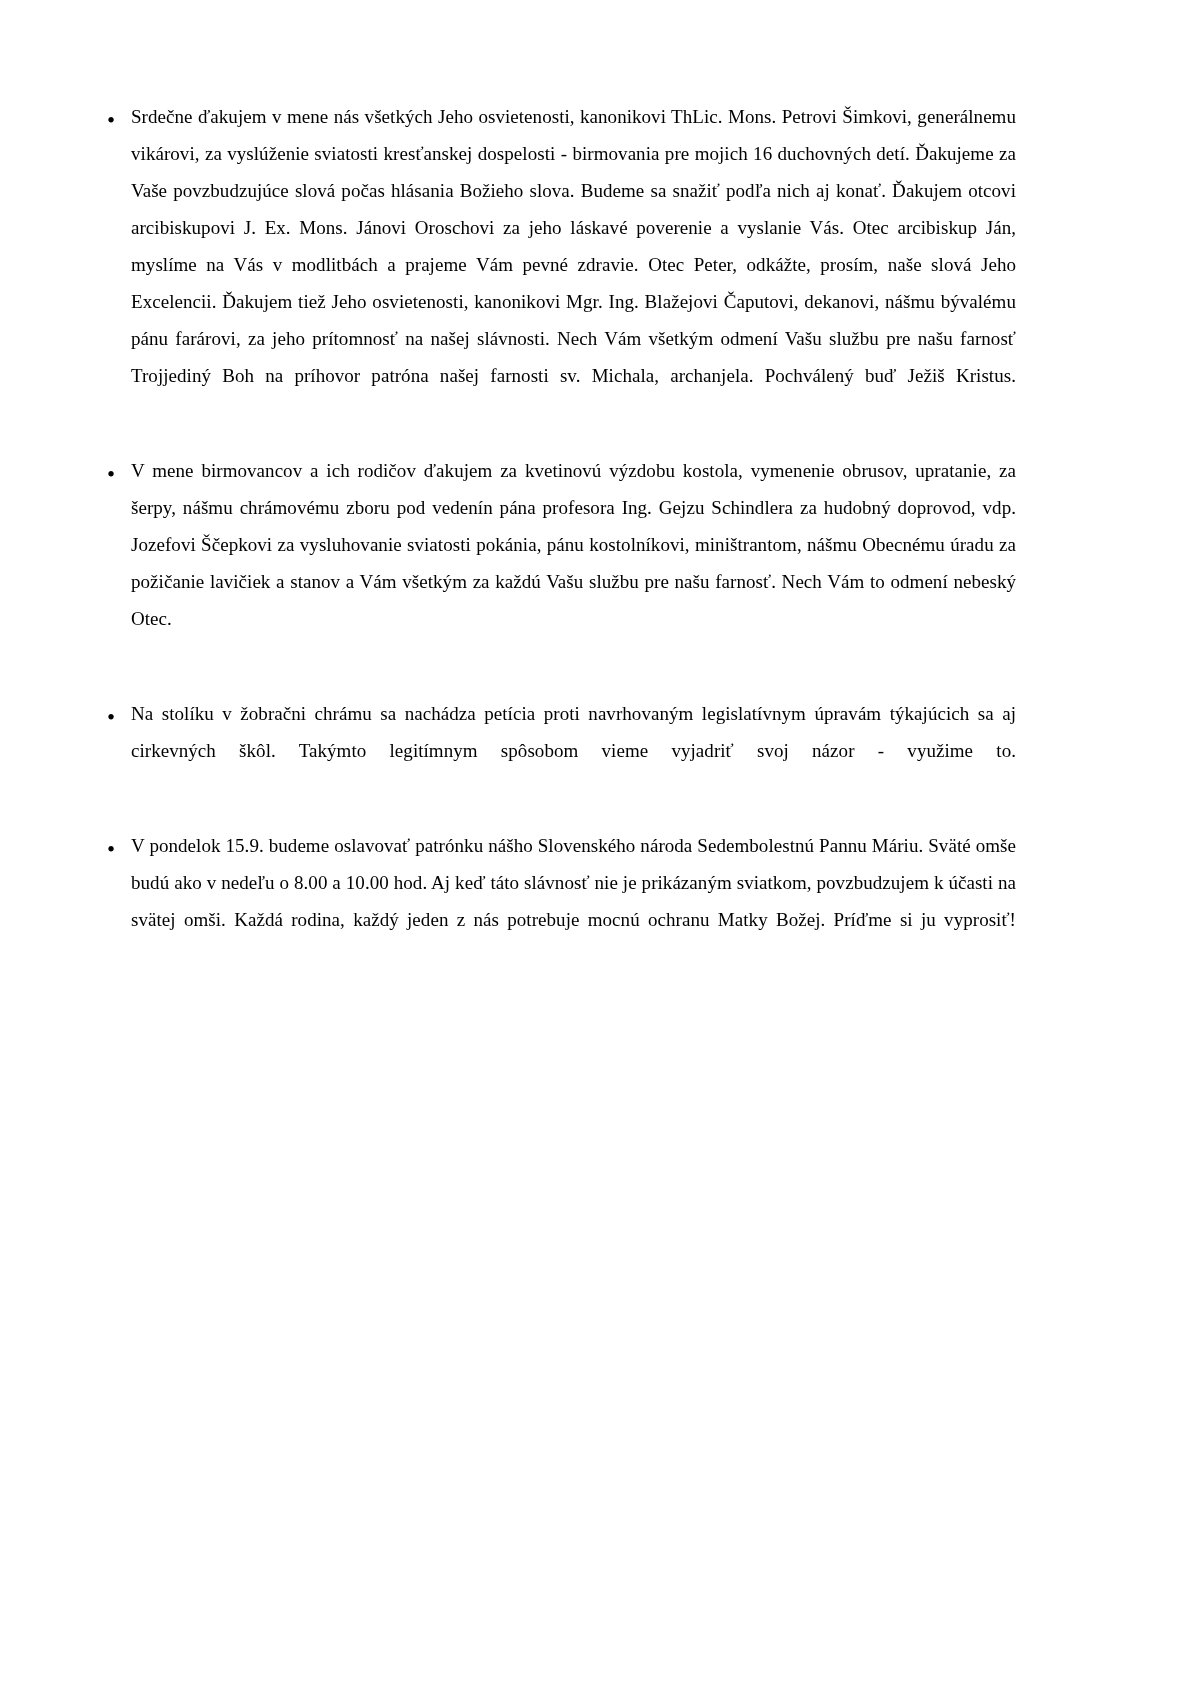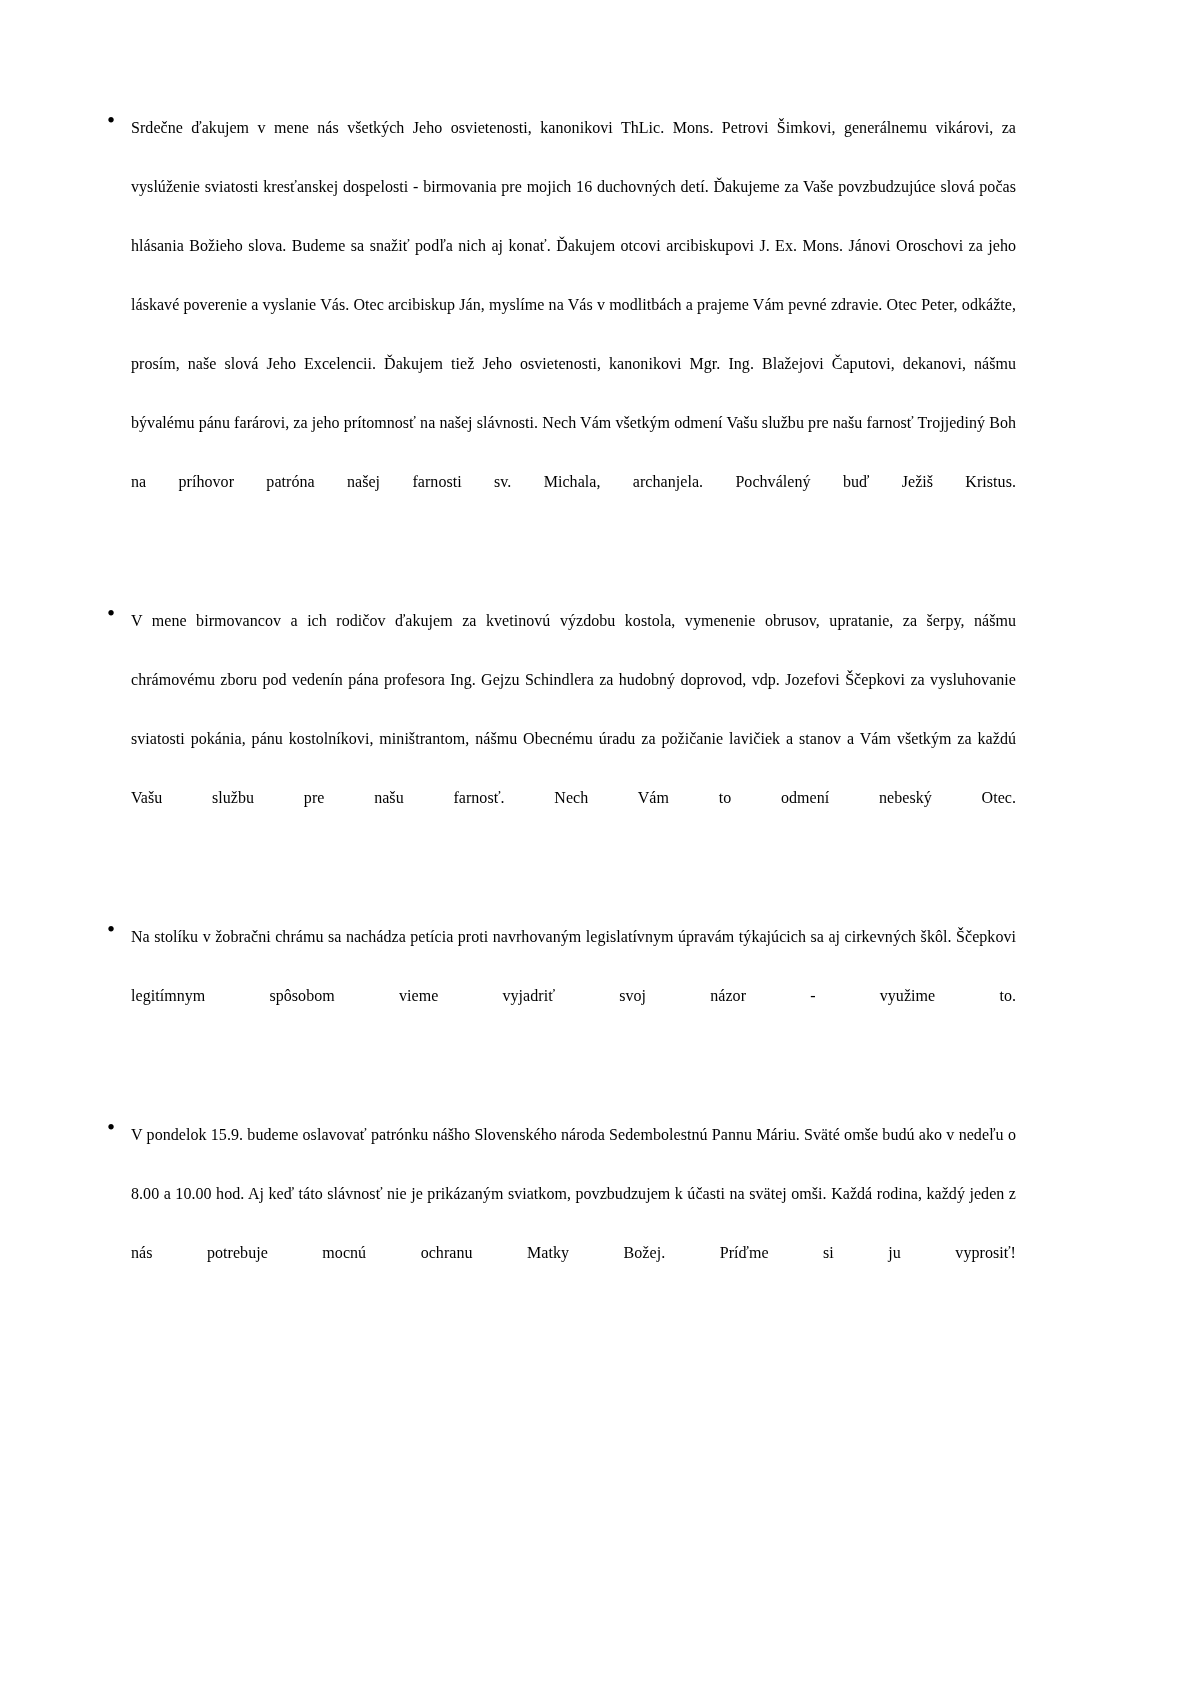--- a/index.html
+++ b/index.html
@@ -43,22 +43,22 @@
     top: 0;
     width: 14px;
     line-height: 46.5px;
     font-size: 23px;
     text-align: center;
     color: #000;
     user-select: none;
   }
   li.bullet-item .para-text {
     display: block;
-    font-size: 16px;
-    line-height: 59px;
+    font-size: 19px;
+    line-height: 37px;
     text-align: justify;
     text-justify: inter-word;
     hyphens: none;
     word-spacing: 0.1px;
     letter-spacing: 0.05px;
   }
   
   li.bullet-item .para-text::after {
     content: "";
     display: inline-block;
@@ -77,21 +77,21 @@
         <span class="para-text">Srdečne ďakujem v mene nás všetkých Jeho osvietenosti, kanonikovi ThLic. Mons. Petrovi Šimkovi, generálnemu vikárovi, za vyslúženie sviatosti kresťanskej dospelosti - birmovania pre mojich 16 duchovných detí. Ďakujeme za Vaše povzbudzujúce slová počas hlásania Božieho slova. Budeme sa snažiť podľa nich aj konať. Ďakujem otcovi arcibiskupovi J. Ex. Mons. Jánovi Oroschovi za jeho láskavé poverenie a vyslanie Vás. Otec arcibiskup Ján, myslíme na Vás v modlitbách a prajeme Vám pevné zdravie. Otec Peter, odkážte, prosím, naše slová Jeho Excelencii. Ďakujem tiež Jeho osvietenosti, kanonikovi Mgr. Ing. Blažejovi Čaputovi, dekanovi, nášmu bývalému pánu farárovi, za jeho prítomnosť na našej slávnosti. Nech Vám všetkým odmení Vašu službu pre našu farnosť Trojjediný Boh na príhovor patróna našej farnosti sv. Michala, archanjela. Pochválený buď Ježiš Kristus.</span>
       </li>
 
       <li class="bullet-item">
         <span class="bullet-marker">•</span>
         <span class="para-text">V mene birmovancov a ich rodičov ďakujem za kvetinovú výzdobu kostola, vymenenie obrusov, upratanie, za šerpy, nášmu chrámovému zboru pod vedenín pána profesora Ing. Gejzu Schindlera za hudobný doprovod, vdp. Jozefovi Ščepkovi za vysluhovanie sviatosti pokánia, pánu kostolníkovi, miništrantom, nášmu Obecnému úradu za požičanie lavičiek a stanov a Vám všetkým za každú Vašu službu pre našu farnosť. Nech Vám to odmení nebeský Otec.</span>
       </li>
 
       <li class="bullet-item">
         <span class="bullet-marker">•</span>
-        <span class="para-text">Na stolíku v žobračni chrámu sa nachádza petícia proti navrhovaným legislatívnym úpravám týkajúcich sa aj cirkevných škôl. Ščepkovi legitímnym spôsobom vieme vyjadriť svoj názor - využime to.</span>
+        <span class="para-text">Na stolíku v žobračni chrámu sa nachádza petícia proti navrhovaným legislatívnym úpravám týkajúcich sa aj cirkevných škôl. Takýmto legitímnym spôsobom vieme vyjadriť svoj názor - využime to.</span>
       </li>
 
       <li class="bullet-item">
         <span class="bullet-marker">•</span>
         <span class="para-text">V pondelok 15.9. budeme oslavovať patrónku nášho Slovenského národa Sedembolestnú Pannu Máriu. Sväté omše budú ako v nedeľu o 8.00 a 10.00 hod. Aj keď táto slávnosť nie je prikázaným sviatkom, povzbudzujem k účasti na svätej omši. Každá rodina, každý jeden z nás potrebuje mocnú ochranu Matky Božej. Príďme si ju vyprosiť!</span>
       </li>
 
     </ul>
   </div>
 </div>

